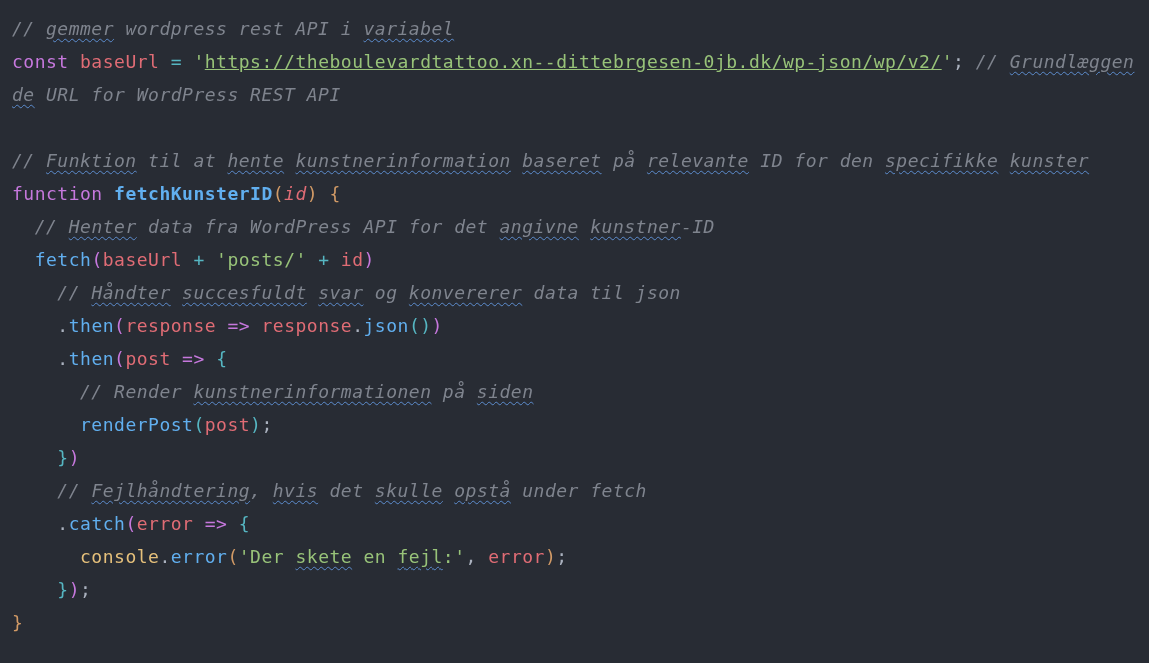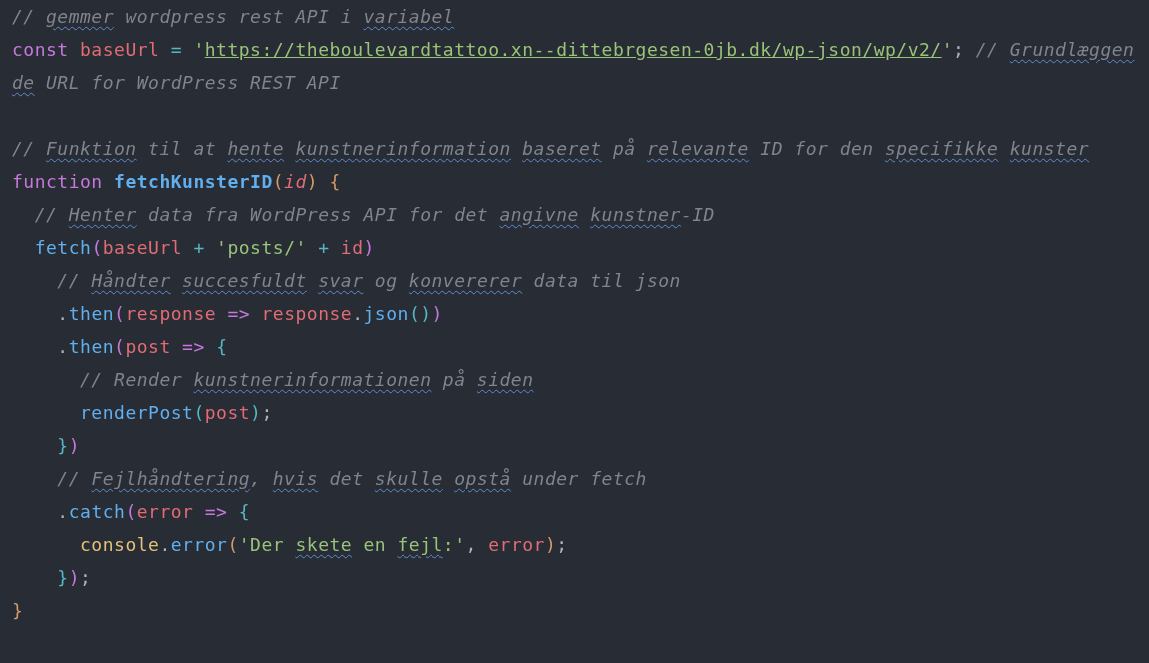--- a/index.html
+++ b/index.html
@@ -1,16 +1,16 @@
 <!DOCTYPE html>
 <html><head>
 <meta charset="utf-8">
 <style>
   html,body{margin:0;padding:0;background:#282c34;width:1149px;height:663px;overflow:hidden;}
-  pre{margin:0;padding:0 12px;font-family:"Menlo","Consolas","DejaVu Sans Mono",monospace;font-size:18px;line-height:33px;letter-spacing:0.5px;white-space:pre-wrap;word-break:break-all;}
+  pre{margin:0;padding:12px 12px;font-family:"Menlo","Consolas","DejaVu Sans Mono",monospace;font-size:18px;line-height:33px;letter-spacing:0.5px;white-space:pre-wrap;word-break:break-all;}
   .c-comment{color:#7f848e;font-style:italic;}
   .c-keyword{color:#c678dd;}
   .c-varname{color:#e06c75;}
   .c-op{color:#56b6c2;}
   .c-string{color:#98c379;}
   .c-url{color:#98c379;text-decoration:underline;text-decoration-color:#98c379;}
   .c-func{color:#61afef;}
   .c-funcdecl{color:#61afef;font-weight:600;}
   .c-param{color:#e06c75;font-style:italic;}
   .c-punct-y{color:#d19a66;}

